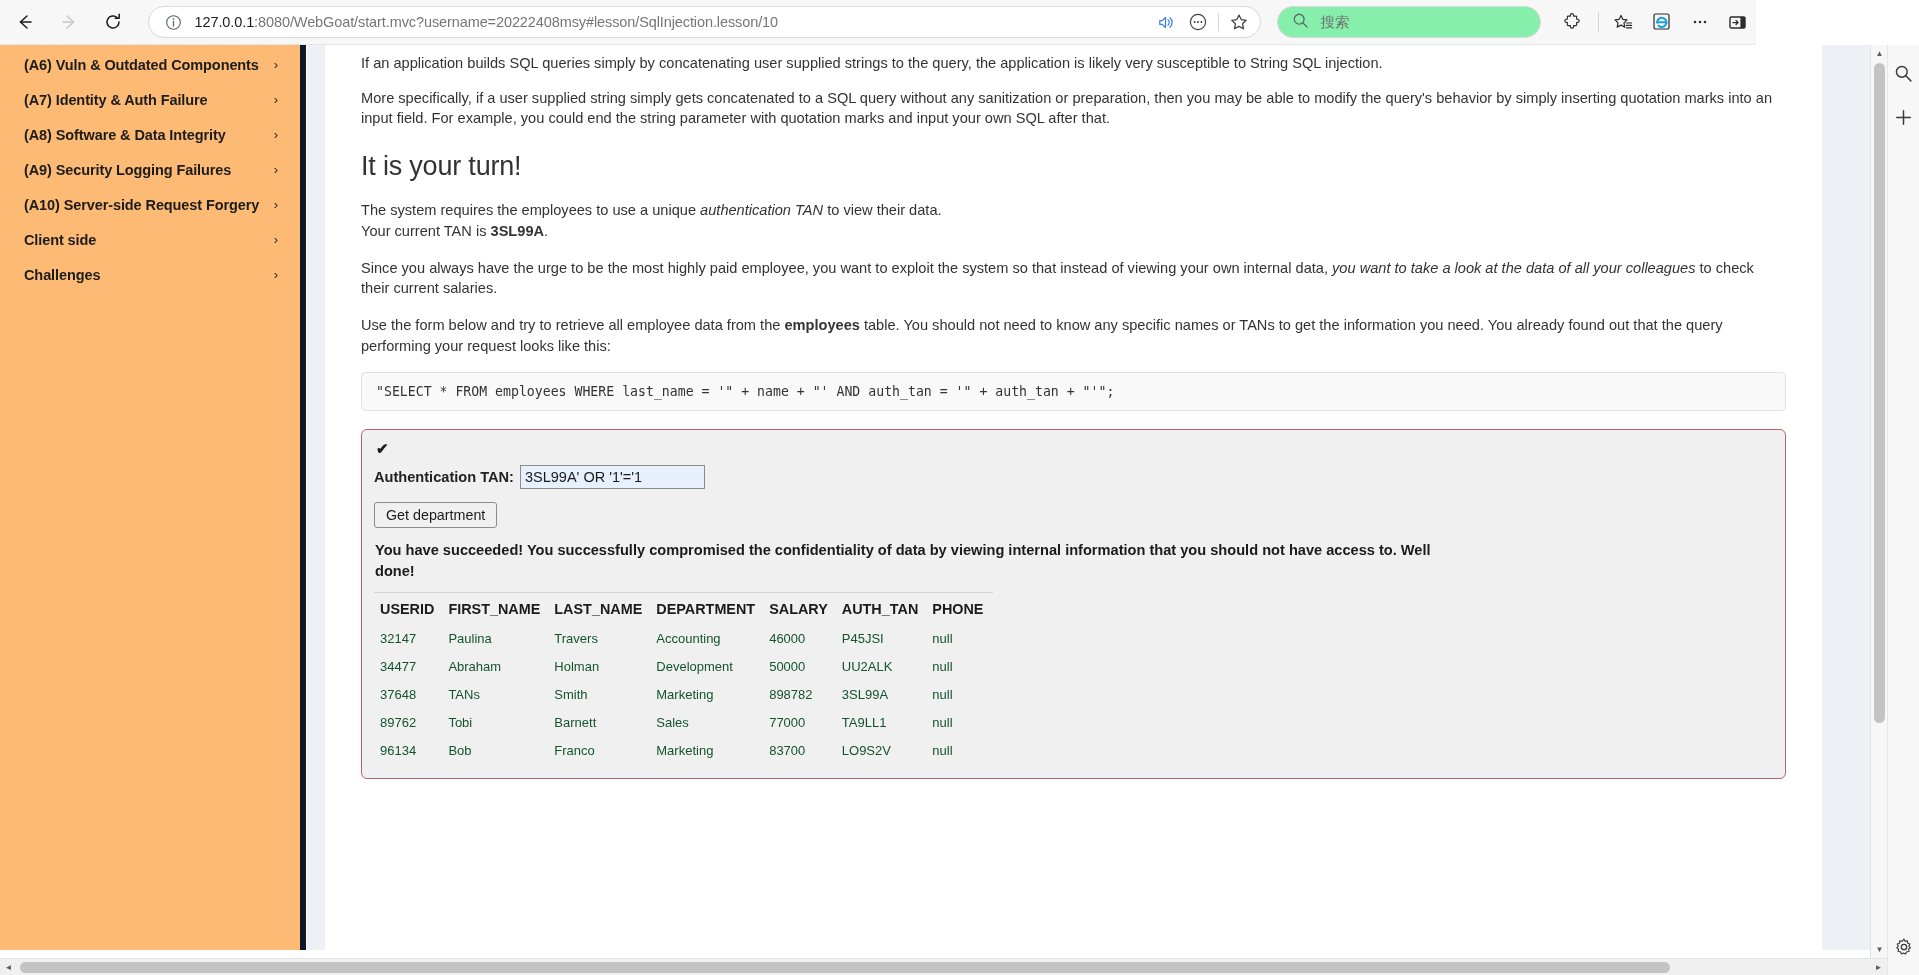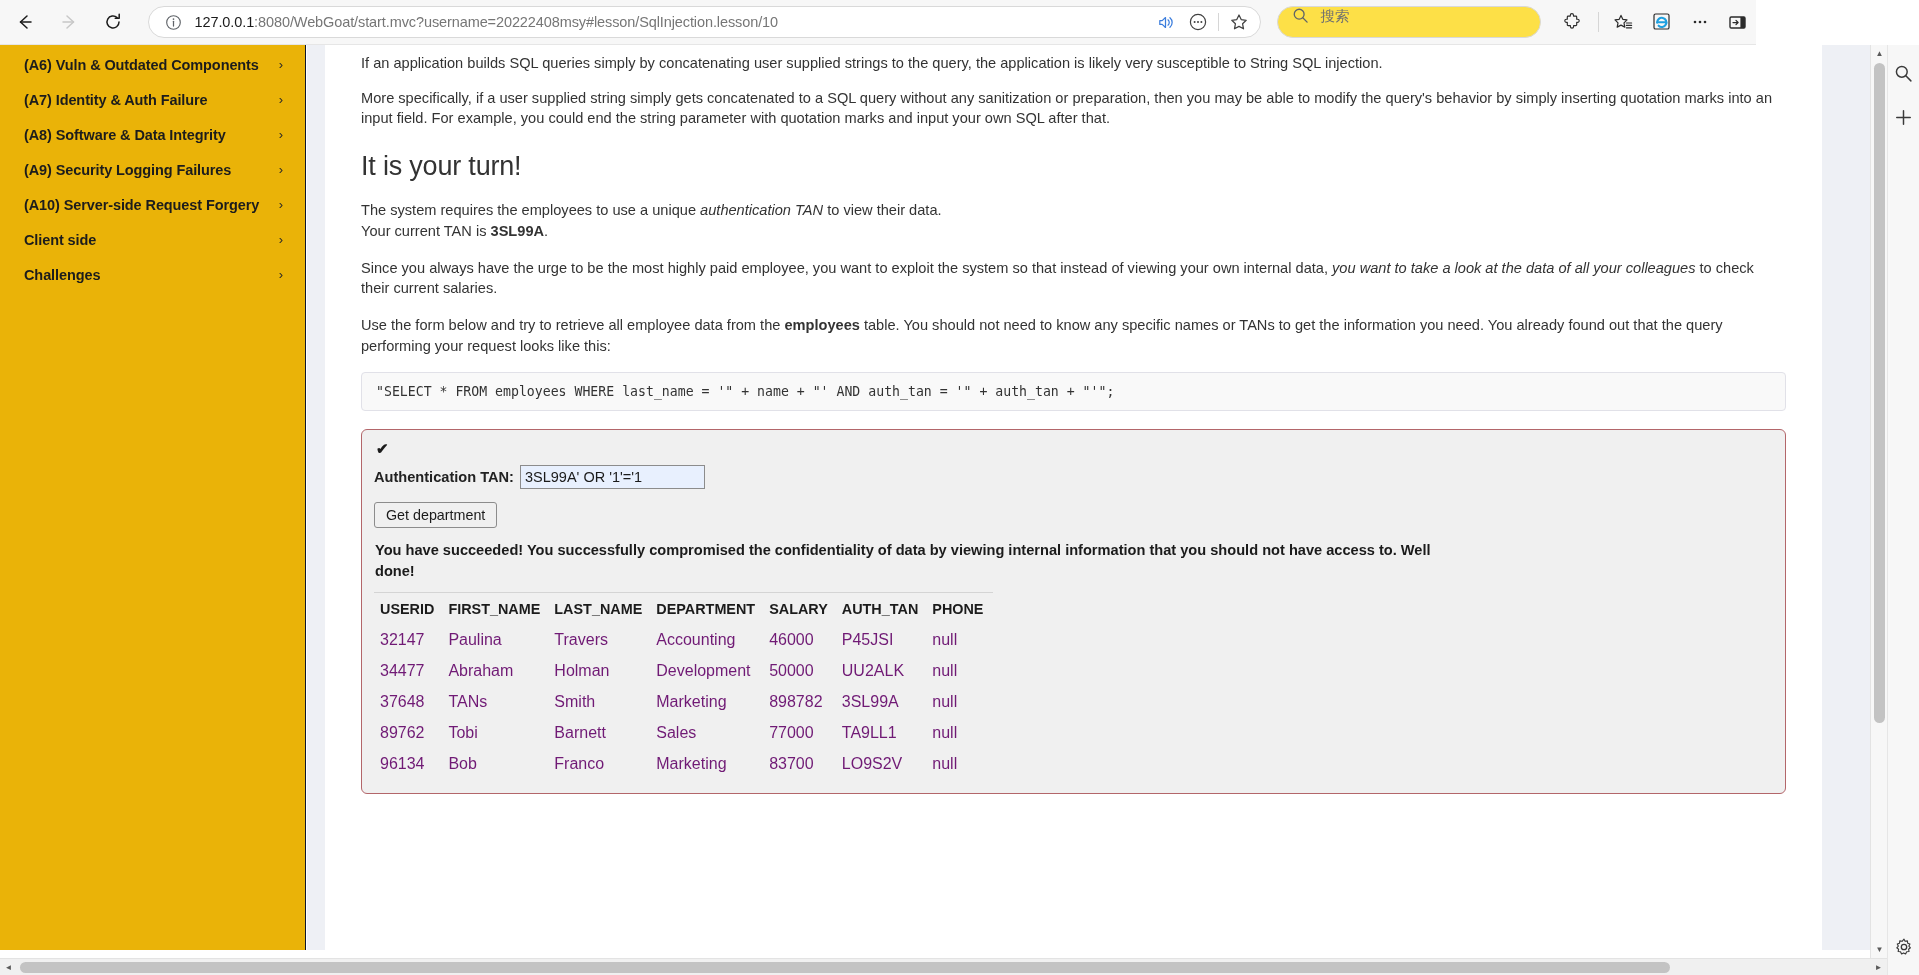--- a/index.html
+++ b/index.html
@@ -50,24 +50,24 @@
   .omni-icon {
     width: 30px; height: 28px;
     display: flex; align-items: center; justify-content: center;
     border-radius: 4px; color: #414141;
   }
   .omni-sep { width:1px; height:18px; background:#d6d6d6; margin:0 3px; }
 
   .searchbox {
     margin-left: 16px;
     height: 32px; width: 278px;
-    background: #fde047;
+    background: #86efac;
     border: 1px solid #d9d9d9;
     border-radius: 16px;
-    display: flex; align-items: flex-start;
+    display: flex; align-items: center;
     padding: 0 10px 0 14px;
   }
   .search-placeholder {
     margin-left: 12px;
     font-size: 14.5px; color: #707070;
   }
 
   .chrome-right { display: flex; align-items: center; margin-left: 14px; gap: 2px;}
   .chrome-btn {
     width: 36px; height: 34px;
@@ -81,22 +81,22 @@
     position: absolute;
     top: 45px; left: 0;
     width: 1919px; height: 930px;
     background: #ffffff;
   }
 
   
   .sidebar {
     position: absolute; top: 0; left: 0;
     width: 306px; height: 905px;
-    background: #eab308;
-    border-right: 1px solid #0f172a;
+    background: #fdba74;
+    border-right: 6px solid #0f172a;
     padding-top: 2px;
     overflow: hidden;
   }
   .side-item {
     height: 35px;
     display: flex; align-items: center;
     padding: 0 22px 0 24px;
     justify-content: space-between;
     color: #1c1c1c;
   }
@@ -223,22 +223,22 @@
   }
   table.results th {
     font-size: 14.4px;
     font-weight: bold;
     color: #1b1b1b;
     text-align: left;
     padding: 8px 10px 7px 4px;
     white-space: nowrap;
   }
   table.results td {
-    font-size: 16px;
-    color: #701a75;
+    font-size: 13px;
+    color: #14532d;
     padding: 6.5px 10px 6.5px 4px;
     white-space: nowrap;
   }
   table.results th:first-child, table.results td:first-child { padding-left: 6px; }
 
   
   .vscroll-outer {
     position: absolute;
     right: 0px; top: 0px;
     width: 17px; height: 905px;

